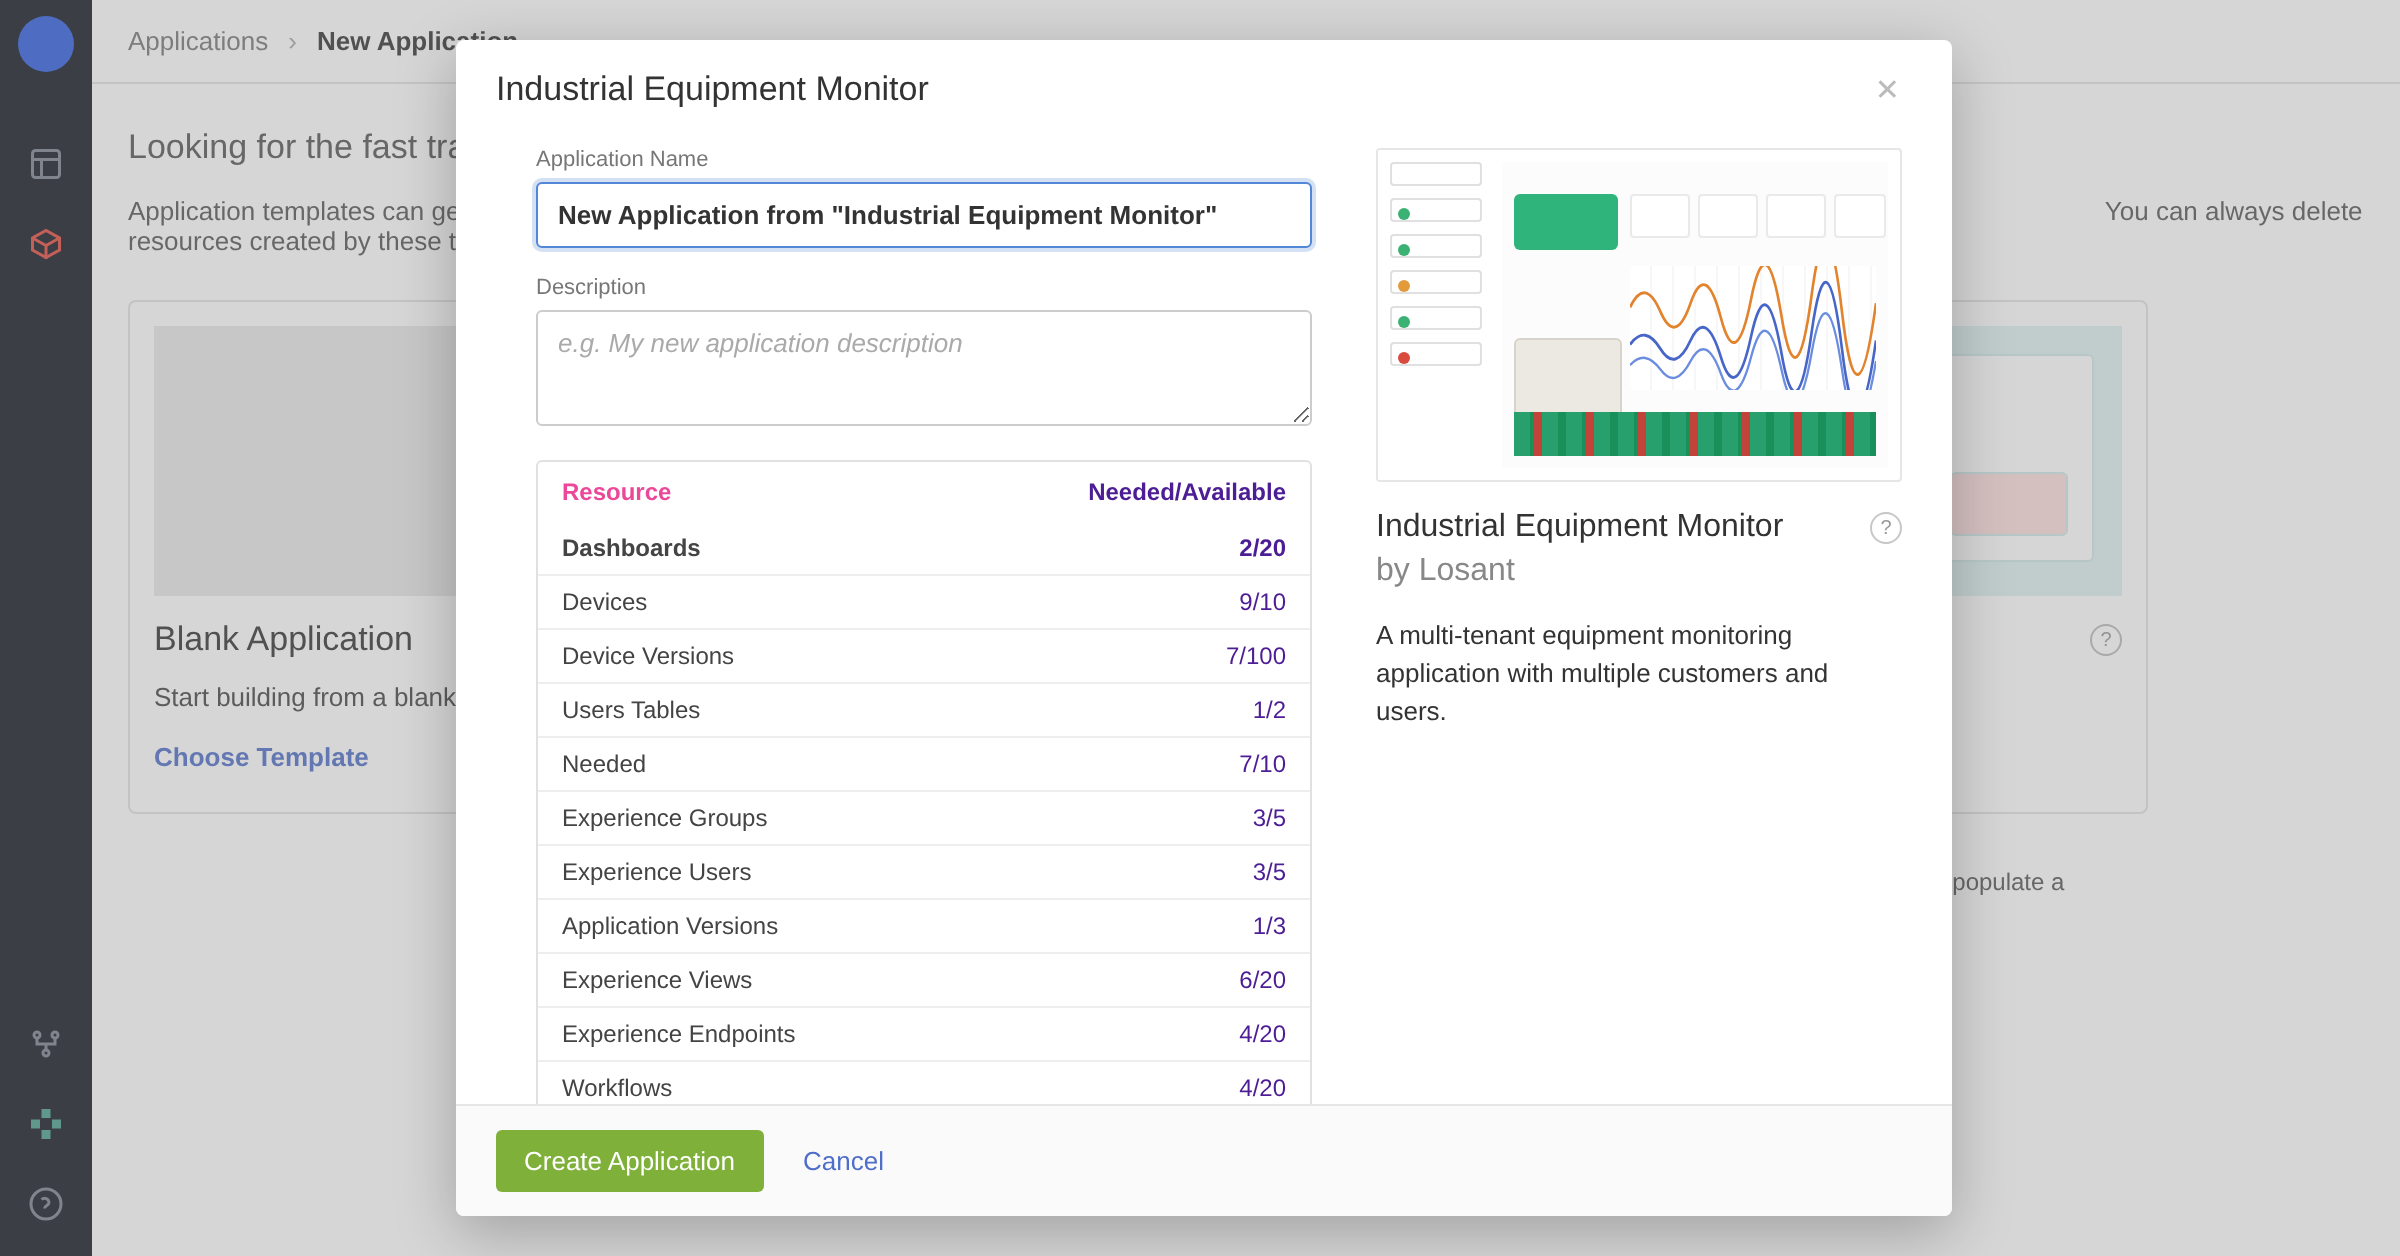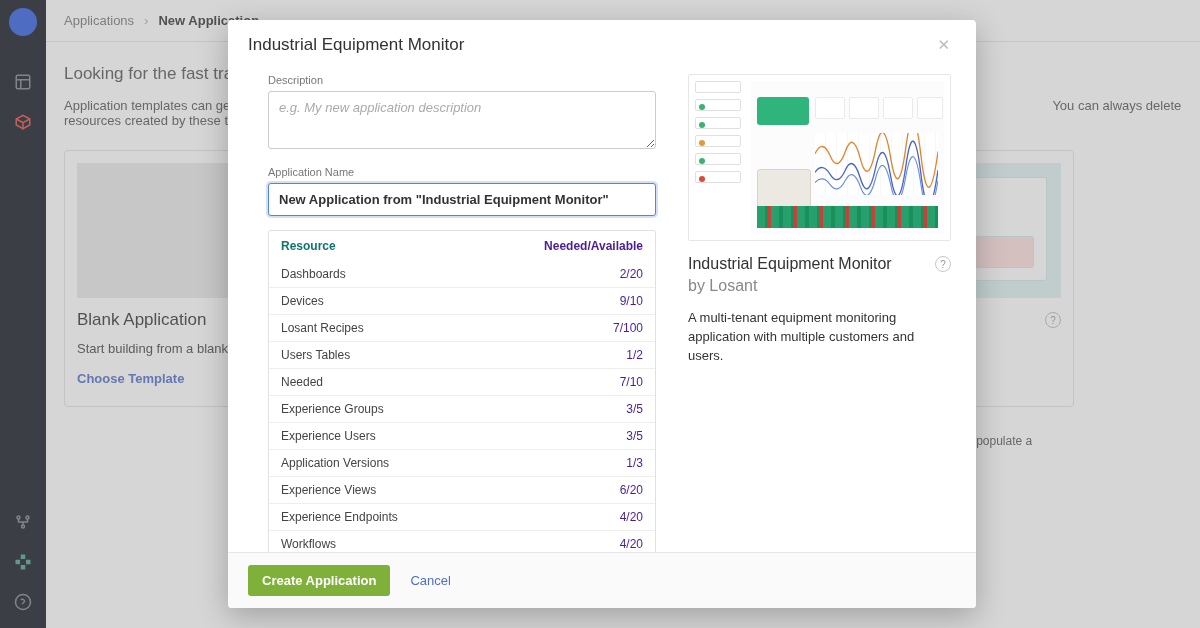--- a/index.html
+++ b/index.html
@@ -221,28 +221,28 @@
   font-size: 12px;
   max-height: 330px;
   overflow: hidden;
 }
 .resource-table .row {
   display: flex;
   justify-content: space-between;
   padding: 6px 12px;
   border-top: 1px solid #eee;
 }
-.resource-table .row:first-child { border-top: none; }
+.resource-table .row:first-child { border-top: none; font-weight: bold; }
 .resource-table .row.head {
   font-weight: 600;
   color: #333;
   padding-top: 8px; padding-bottom: 8px;
 }
 .resource-table .row .label { color: #444; }
-.resource-table .row.head .label { color: #0f766e; }
+.resource-table .row.head .label { color: #ec4899; }
 .resource-table .row .value { color: #4c1d95; }
 
 
 .preview-img {
   width: 263px; height: 167px;
   border: 1px solid #e6e6e6;
   border-radius: 2px;
   margin-bottom: 14px;
   position: relative;
   background: #fff;
@@ -301,21 +301,21 @@
   background: #fafafa;
   border-radius: 0 0 4px 4px;
   display: flex;
   align-items: center;
   gap: 20px;
 }
 .btn-primary {
   background: #7fb13a;
   color: #fff;
   font-size: 13px;
-  font-weight: 700;
+  font-weight: 400;
   border: none;
   border-radius: 3px;
   padding: 8px 14px;
   cursor: pointer;
 }
 .btn-link {
   color: #4f6ec9;
   font-size: 13px;
   cursor: pointer;
   background: none; border: none;
@@ -420,44 +420,44 @@
 <div class="modal-overlay"></div>
 <div class="modal">
   <div class="modal-header">
     <div class="modal-title">Industrial Equipment Monitor</div>
     <div class="modal-close">✕</div>
   </div>
 
   <div class="modal-body">
     <div class="modal-left">
       <div class="field-block">
+        <div class="field-label">Application Name</div>
+        <input class="text-input focused" type="text" value="New Application from &quot;Industrial Equipment Monitor&quot;" style="">
+      </div>
+      <div class="field-block">
         <div class="field-label">Description</div>
         <textarea class="textarea" placeholder="e.g. My new application description" style=""></textarea>
-      </div>
-      <div class="field-block">
-        <div class="field-label">Application Name</div>
-        <input class="text-input focused" type="text" value="New Application from &quot;Industrial Equipment Monitor&quot;" style="">
       </div>
 
       <div class="resource-table">
         <div class="row head">
           <span class="label">Resource</span>
           <span class="value">Needed/Available</span>
         </div>
         <div id="resource-rows">
             <div class="row">
               <span class="label">Dashboards</span>
               <span class="value">2/20</span>
             </div>
             <div class="row">
               <span class="label">Devices</span>
               <span class="value">9/10</span>
             </div>
             <div class="row">
-              <span class="label">Losant Recipes</span>
+              <span class="label">Device Versions</span>
               <span class="value">7/100</span>
             </div>
             <div class="row">
               <span class="label">Users Tables</span>
               <span class="value">1/2</span>
             </div>
             <div class="row">
               <span class="label">Needed</span>
               <span class="value">7/10</span>
             </div>

